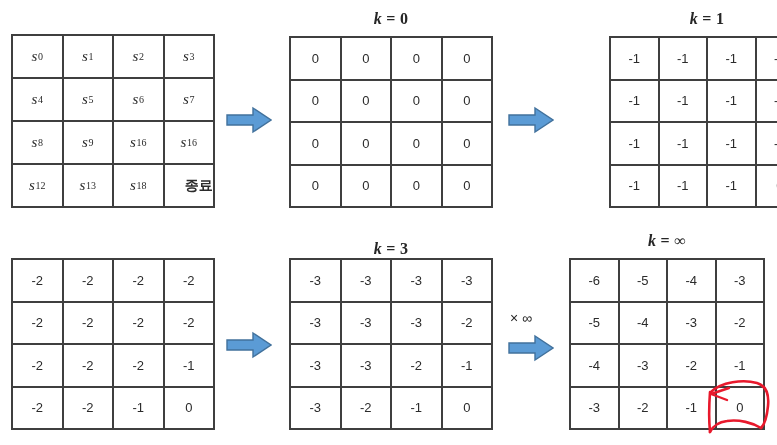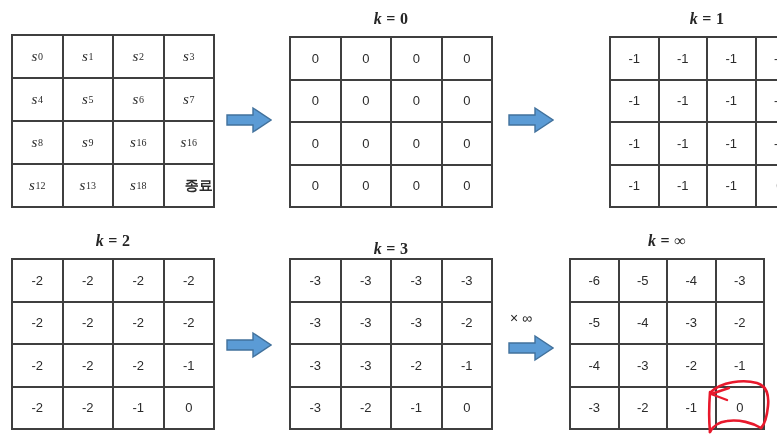--- a/index.html
+++ b/index.html
@@ -222,25 +222,20 @@
     <div class="cell">-1</div>
     <div class="cell">-1</div>
     <div class="cell">-1</div>
     <div class="cell">-1</div>
     <div class="cell">-1</div>
     <div class="cell">0</div>
   </div>
 </div>
 
 <div class="panel" style="left:11px; top:232px; width:204px; height:198px;">
-  <div class="panel-title" style="top:0;">
-    <span>k</span>
-    <span class="eq">=</span>
-    <span class="val">2</span>
-  </div>
   <div class="grid values" style="left:0; top:26px; width:204px; height:172px;">
     <div class="cell">-2</div>
     <div class="cell">-2</div>
     <div class="cell">-2</div>
     <div class="cell">-2</div>
     <div class="cell">-2</div>
     <div class="cell">-2</div>
     <div class="cell">-2</div>
     <div class="cell">-2</div>
     <div class="cell">-2</div>

